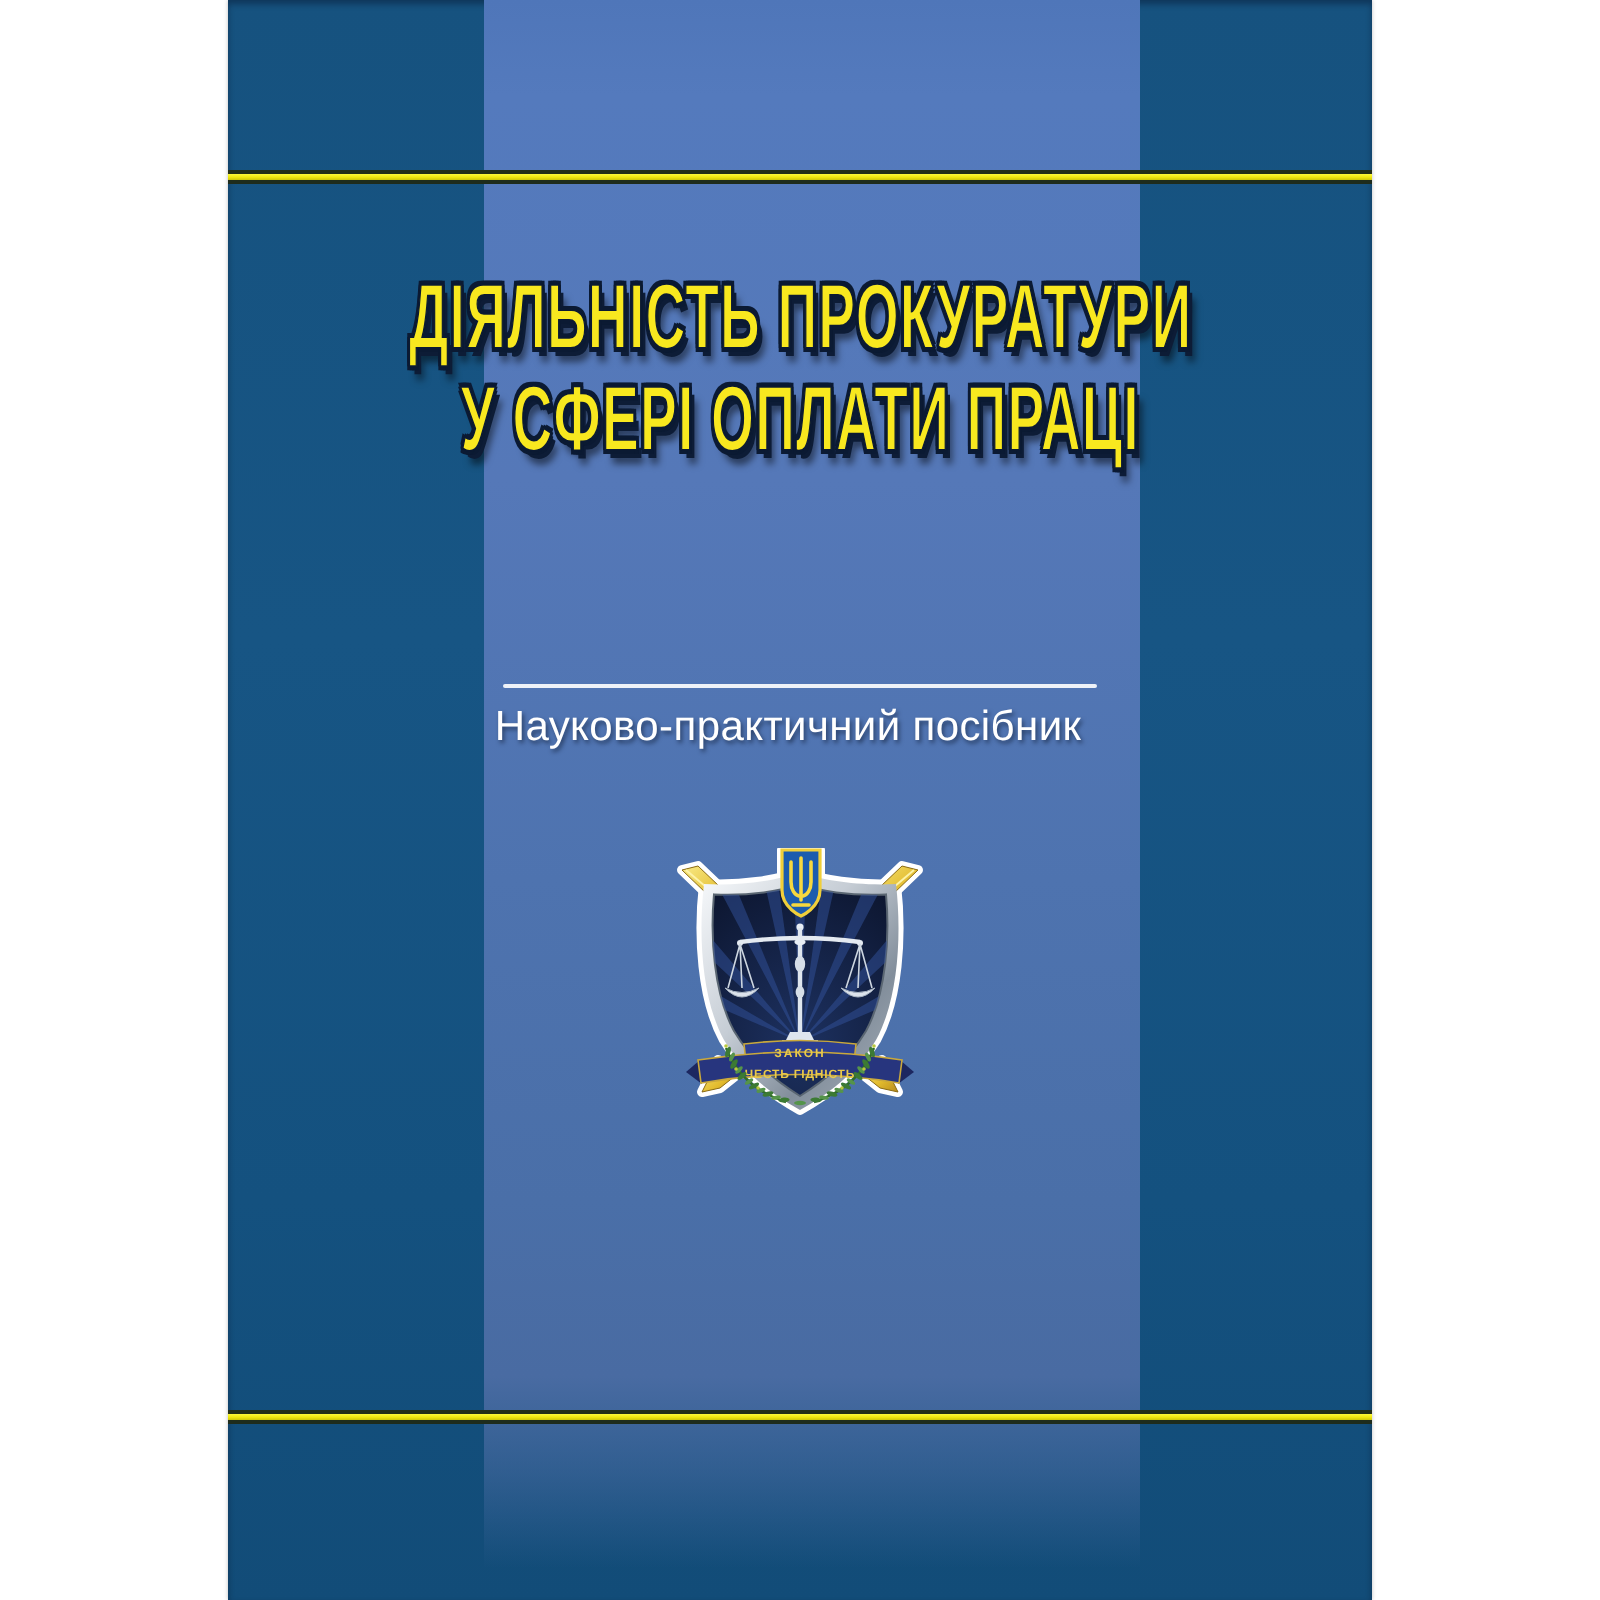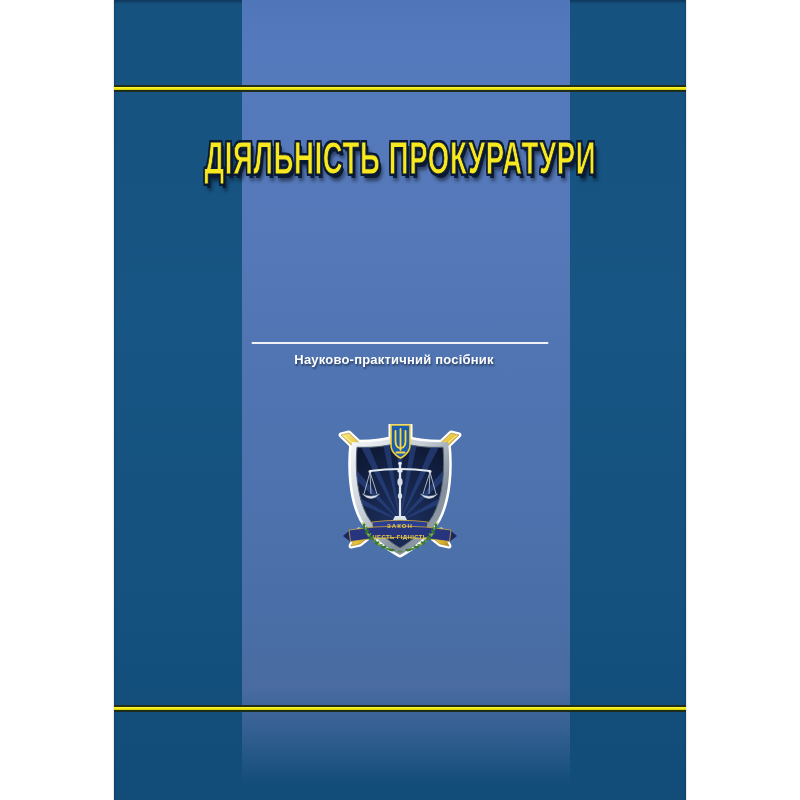--- a/index.html
+++ b/index.html
@@ -40,21 +40,21 @@
       -2px -2px 0 #0b1a33, 2px -2px 0 #0b1a33, -2px 2px 0 #0b1a33, 2px 2px 0 #0b1a33,
       0 -2px 0 #0b1a33, 0 2px 0 #0b1a33, -2px 0 0 #0b1a33, 2px 0 0 #0b1a33,
       4px 4px 0 #0d1c36, 6px 7px 5px rgba(0,0,0,0.5);
   }
   .rule{
     position:absolute;top:342px;left:50%;transform:translateX(-50%);
     width:297px;height:2px;background:#eef2f8;border-radius:1px;
   }
   .subtitle{
     position:absolute;top:352px;left:0;right:12px;text-align:center;
-    font-size:13px;font-weight:700;color:#ffffff;letter-spacing:0.2px;
+    font-size:21px;font-weight:400;color:#ffffff;letter-spacing:0.2px;
     text-shadow:1px 1.5px 2px rgba(10,20,40,0.55);
   }
   .emblem{
     position:absolute;top:424px;left:50%;transform:translateX(-50%);
     width:134px;height:156px;
   }
   .emblem svg{display:block;width:100%;height:100%;}
   .ribbon-text{
     font-family:"Liberation Sans",sans-serif;font-weight:700;fill:#e9c94a;
   }
@@ -63,20 +63,23 @@
 <body>
 
 <div class="cover">
   <div class="stripe"></div>
   <div class="yline top"></div>
   <div class="yline bottom"></div>
 
   <div class="title-block">
     <div class="title-line">
         <span>ДІЯЛЬНІСТЬ ПРОКУРАТУРИ</span>
+      </div>
+    <div class="title-line">
+        <span>У СФЕРІ ОПЛАТИ ПРАЦІ</span>
       </div>
   </div>
 
   <div class="rule"></div>
   <div class="subtitle">Науково-практичний посібник</div>
 
   <div class="emblem">
     <svg viewBox="0 0 134 156" xmlns="http://www.w3.org/2000/svg">
       <defs>
         <linearGradient id="rim" x1="0" y1="0" x2="1" y2="1">

